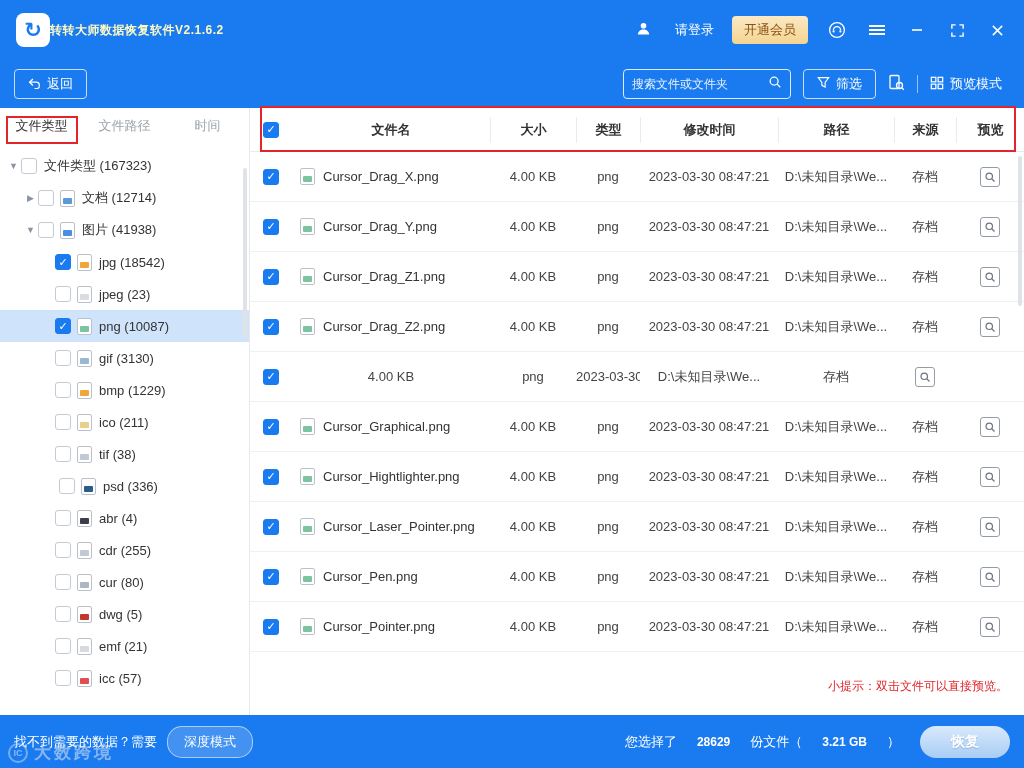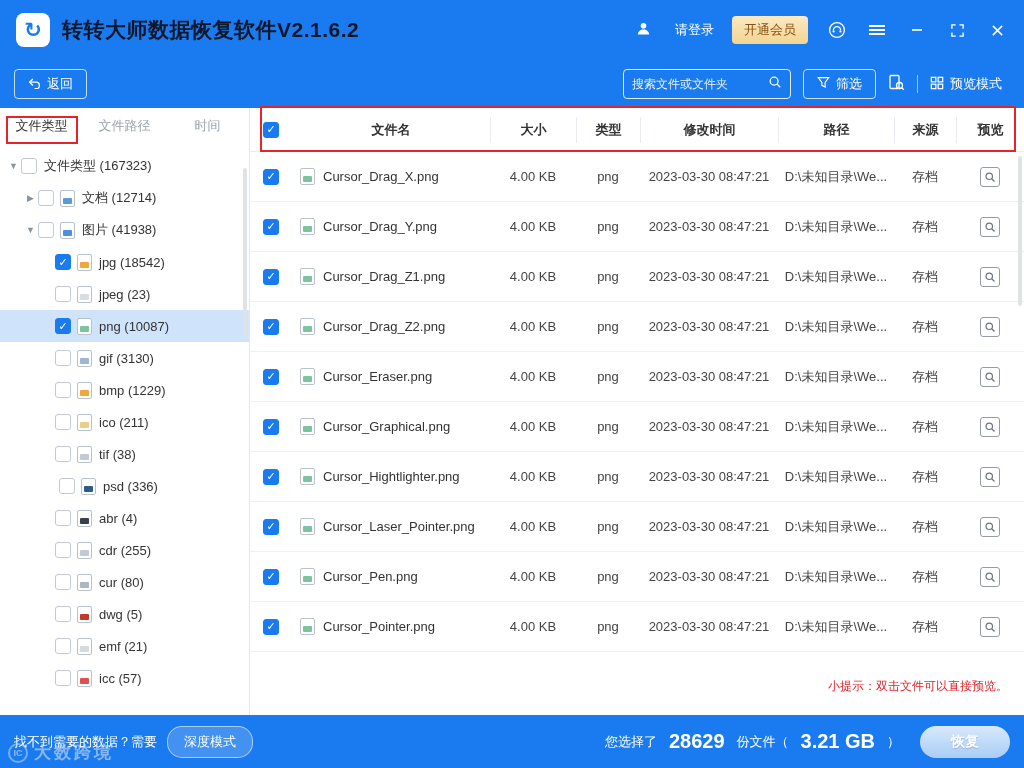--- a/index.html
+++ b/index.html
@@ -6,21 +6,21 @@
   html,body { width:1024px; height:768px; overflow:hidden; background:#fff;
               font-family:"Liberation Sans","DejaVu Sans",sans-serif; }
   .app { position:relative; width:1024px; height:768px; overflow:hidden; background:#fff; }
 
   
   .titlebar { position:absolute; top:0; left:0; right:0; height:60px;
               background:#1a7bf0; display:flex; align-items:center; padding:0 16px; }
   .logo { width:34px; height:34px; background:#fff; border-radius:8px;
           display:flex; align-items:center; justify-content:center;
           color:#1a7bf0; font-size:21px; font-weight:bold; }
-  .app-title { color:#0f172a; font-size:21px; font-weight:bold; margin-left:12px; letter-spacing:.5px; }
+  .app-title { color:#fef9c3; font-size:12px; font-weight:bold; margin-left:0; letter-spacing:.5px; }
   .tb-right { margin-left:auto; display:flex; align-items:center; gap:18px; }
   .login { display:flex; align-items:center; gap:24px; color:#fff; font-size:13px; cursor:pointer; }
   .vip-btn { background:linear-gradient(180deg,#fbe9c4,#f3d491); color:#8a5212;
              font-size:13px; padding:5px 12px; border-radius:4px; border:none; cursor:pointer; }
   .winbtn { color:#fff; display:flex; align-items:center; justify-content:center;
             width:22px; height:22px; cursor:pointer; font-size:15px; }
   .hamburger span { display:block; width:16px; height:2px; background:#fff; margin:2px 0; }
 
   
   .toolbar { position:absolute; top:60px; left:0; right:0; height:48px;
@@ -82,21 +82,21 @@
   
   .sbar { position:absolute; width:4px; border-radius:2px; background:#dfe3e8; }
 
   
   .footer { position:absolute; left:0; right:0; bottom:0; height:53px; background:#1a7bf0;
             display:flex; align-items:center; padding:0 14px; color:#fff; }
   .foot-left { font-size:13px; }
   .deep-btn { margin-left:10px; background:rgba(255,255,255,.18); border:1px solid rgba(255,255,255,.55);
               color:#fff; font-size:13px; padding:6px 16px; border-radius:15px; cursor:pointer; }
   .foot-right { margin-left:auto; display:flex; align-items:center; gap:6px; font-size:13px; }
-  .num { font-weight:bold; font-size:20px; margin:0 6px; }
+  .num { font-weight:bold; font-size:12px; margin:0 14px; }
   .recover-btn { margin-left:14px; width:90px; height:32px; border:none; border-radius:16px;
                  background:linear-gradient(180deg,#d8e9fb,#a9cdf5); color:#fff; font-size:14px;
                  font-weight:bold; cursor:pointer; text-shadow:0 1px 1px rgba(60,110,180,.35); }
 
   
   .annot { position:absolute; border:2px solid #e3242b; pointer-events:none; }
   .watermark { position:absolute; left:8px; bottom:4px; display:flex; align-items:center; gap:6px;
                color:rgba(225,232,240,.55); font-size:17px; font-weight:bold; letter-spacing:3px;
                pointer-events:none; }
   .wm-logo { width:20px; height:20px; border:2px solid rgba(225,232,240,.45); border-radius:50%;
@@ -421,24 +421,20 @@
                   <circle cx="7" cy="7" r="4.3"></circle>
                   <line x1="10.3" y1="10.3" x2="14" y2="14"></line>
                 </svg>
               </span>
             </span>
           </div>
           <div class="trow grid-cols">
             <span class="ccell">
               <span class="cb on"></span>
             </span>
-            <span class="cell c-name">
-              <span class="ficon png-ic" style="--fc:#7cc4a0"></span>
-              <span class="nm">Cursor_Eraser.png</span>
-            </span>
             <span class="cell">4.00 KB</span>
             <span class="cell">png</span>
             <span class="cell">2023-03-30 08:47:21</span>
             <span class="cell">D:\未知目录\We...</span>
             <span class="cell">存档</span>
             <span class="ccell">
               <span class="pbtn">
                 <svg width="12" height="12" viewBox="0 0 16 16" fill="none" stroke="#6b7280" stroke-width="1.6">
                   <circle cx="7" cy="7" r="4.3"></circle>
                   <line x1="10.3" y1="10.3" x2="14" y2="14"></line>

